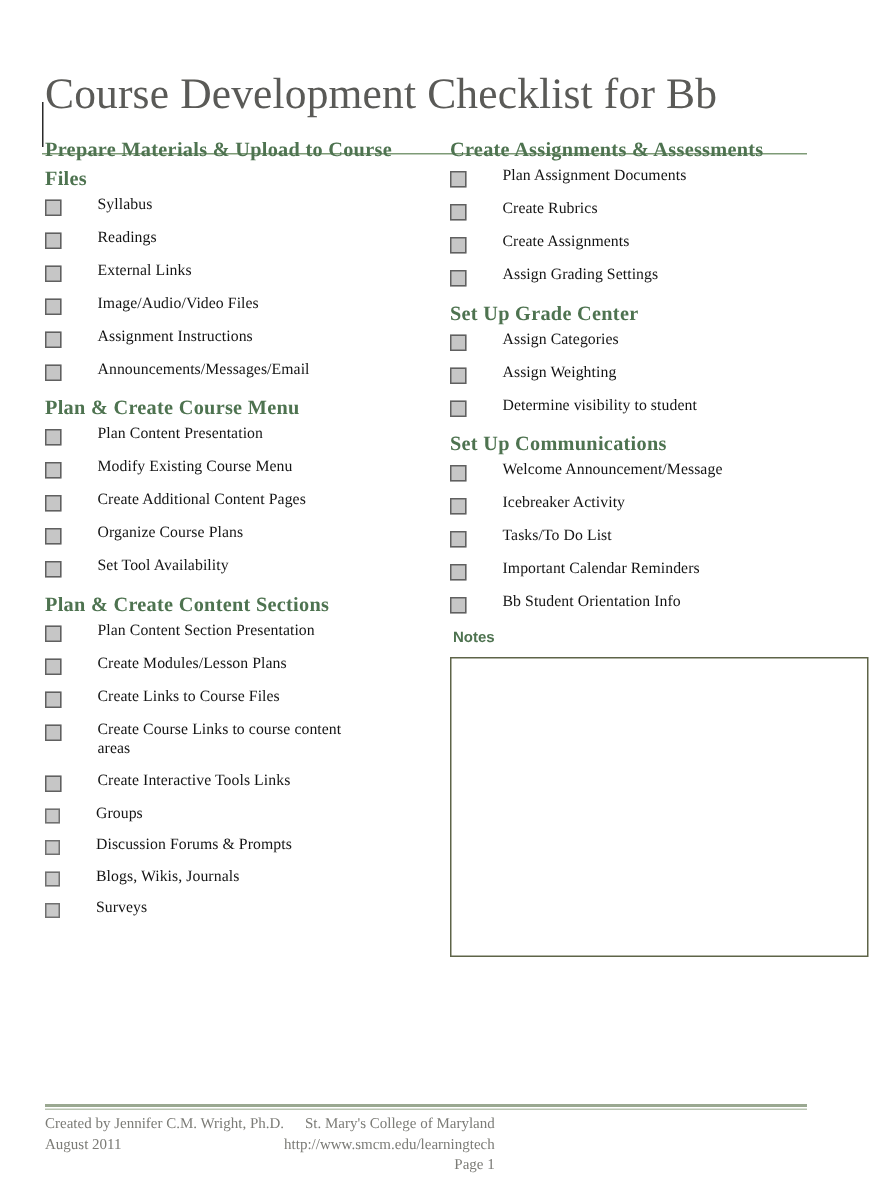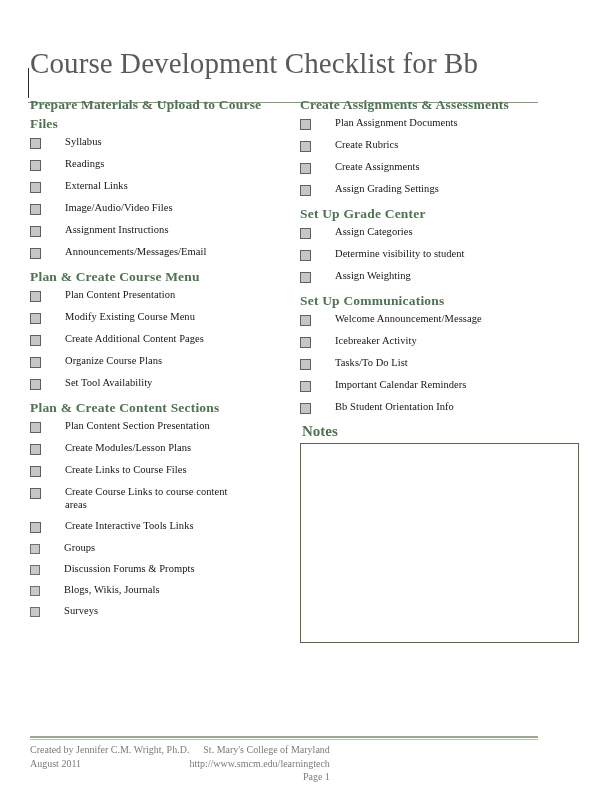--- a/index.html
+++ b/index.html
@@ -66,21 +66,21 @@
   .col-left  { left: 30px;  width: 258px; }
   .col-right { left: 300px; width: 262px; }
 
   .section-head {
     font-family: "Liberation Serif", "DejaVu Serif", serif;
     font-weight: bold;
     font-size: 13.5px;
     line-height: 19px;
     color: #4e7350;
     letter-spacing: 0.2px;
-    margin: 9px 0 2px 0;
+    margin: 4px 0 2px 0;
   }
   .section-head.gap { margin-top: 8px; }
 
   ul.items {
     list-style: none;
     margin: 0 0 0 0;
     padding: 0;
   }
   ul.items li {
     display: flex;
@@ -108,23 +108,23 @@
     margin-left: 24px;
     letter-spacing: 0.05px;
   }
   li.lvl1 { margin-left: 3px; }
   li.lvl2 { margin-left: 41px; }
   li.lvl2 .item-label { }
   li.two-line .item-label { max-width: 176px; }
 
   
   .notes-head {
-    font-family: Liberation Serif, serif;
+    font-family: Liberation Sans, sans-serif;
     font-weight: bold;
-    font-size: 15px;
+    font-size: 10px;
     line-height: 18px;
     color: #4e7350;
     margin: 4px 0 3px 2px;
   }
   .notes-box {
     width: 279px;
     height: 200px;
     border: 1px solid #5e6448;
     background: #ffffff;
     box-sizing: border-box;
@@ -292,25 +292,25 @@
     </ul>
 
     <h2 class="section-head gap">Set Up Grade Center</h2>
     <ul class="items">
       <li class="lvl1">
         <span class="cb"></span>
         <span class="item-label">Assign Categories</span>
       </li>
       <li class="lvl1">
         <span class="cb"></span>
+        <span class="item-label">Assign Weighting</span>
+      </li>
+      <li class="lvl1">
+        <span class="cb"></span>
         <span class="item-label">Determine visibility to student</span>
-      </li>
-      <li class="lvl1">
-        <span class="cb"></span>
-        <span class="item-label">Assign Weighting</span>
       </li>
     </ul>
 
     <h2 class="section-head gap">Set Up Communications</h2>
     <ul class="items">
       <li class="lvl1">
         <span class="cb"></span>
         <span class="item-label">Welcome Announcement/Message</span>
       </li>
       <li class="lvl1">

